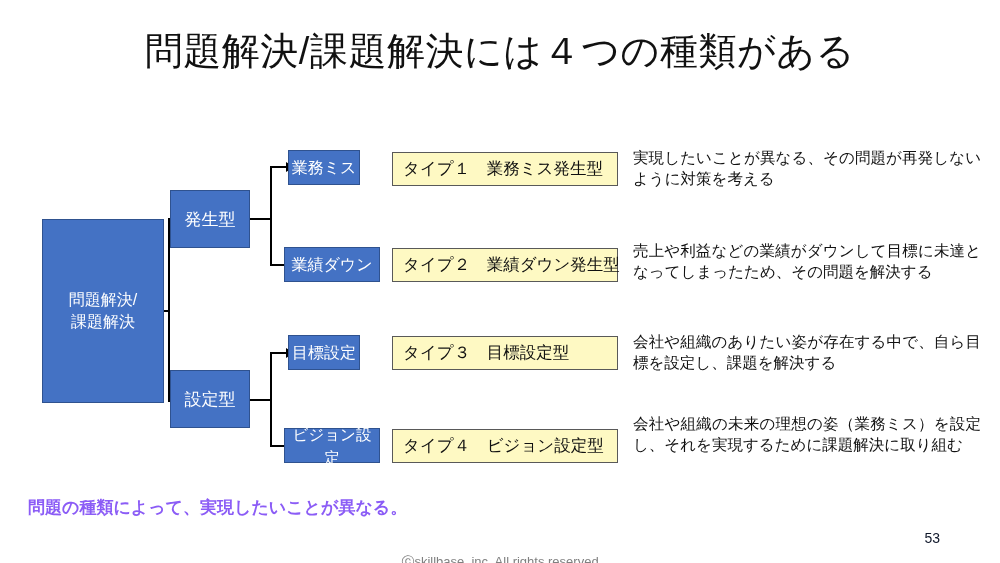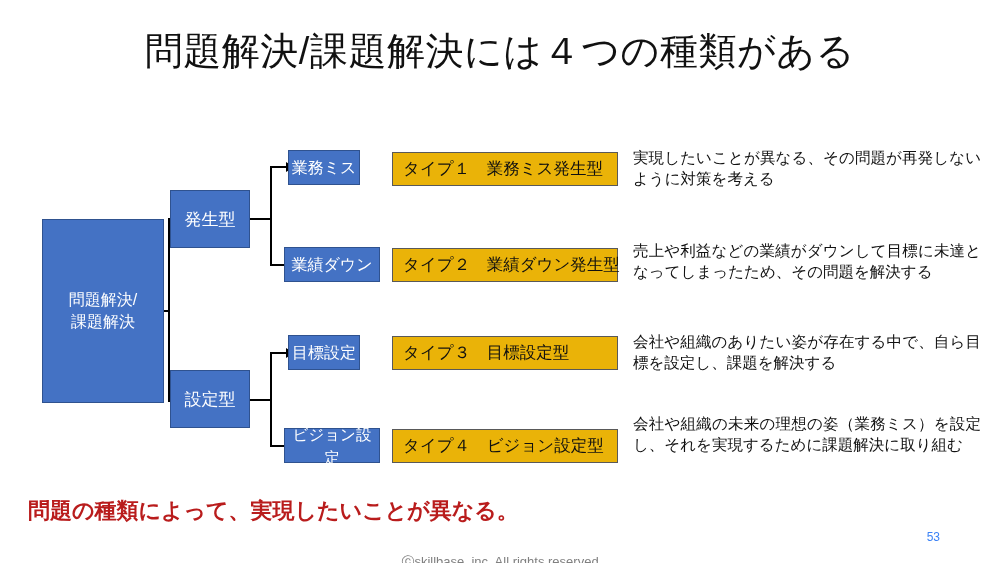--- a/index.html
+++ b/index.html
@@ -64,21 +64,21 @@
     width: 72px;
     height: 35px;
     font-size: 16px;
   }
   .level3-box.wide {
     width: 96px;
   }
 
   .type-box {
     position: absolute;
-    background: #eab308;
+    background: #fef9c3;
     border: 1px solid #595959;
     color: #101010;
     display: flex;
     align-items: center;
     font-size: 16.5px;
     padding-left: 10px;
     box-sizing: border-box;
     width: 226px;
     height: 34px;
     white-space: nowrap;
@@ -109,41 +109,41 @@
     border-top: 5px solid transparent;
     border-bottom: 5px solid transparent;
     border-left: 8px solid #000000;
   }
 
   
   #highlight-note {
     position: absolute;
     left: 28px;
     top: 496px;
-    font-size: 22px;
+    font-size: 17px;
     font-weight: bold;
-    color: #b91c1c;
+    color: #8b5cf6;
     white-space: nowrap;
   }
   #footer-copyright {
     position: absolute;
     left: 0;
     top: 530px;
     width: 1000px;
     text-align: center;
     font-size: 13px;
     color: #808080;
     margin-top: 23px;
   }
   #footer-pagenum {
     position: absolute;
     right: 60px;
     top: 530px;
-    font-size: 12px;
-    color: #3b82f6;
+    font-size: 14px;
+    color: #0f172a;
   }
 </style>
 </head>
 <body>
 
 <div id="slide">
 
   <div id="slide-title">問題解決/課題解決には４つの種類がある</div>
 
   <div class="line-h" style="left:146px; top:310px; width:24px;"></div>

